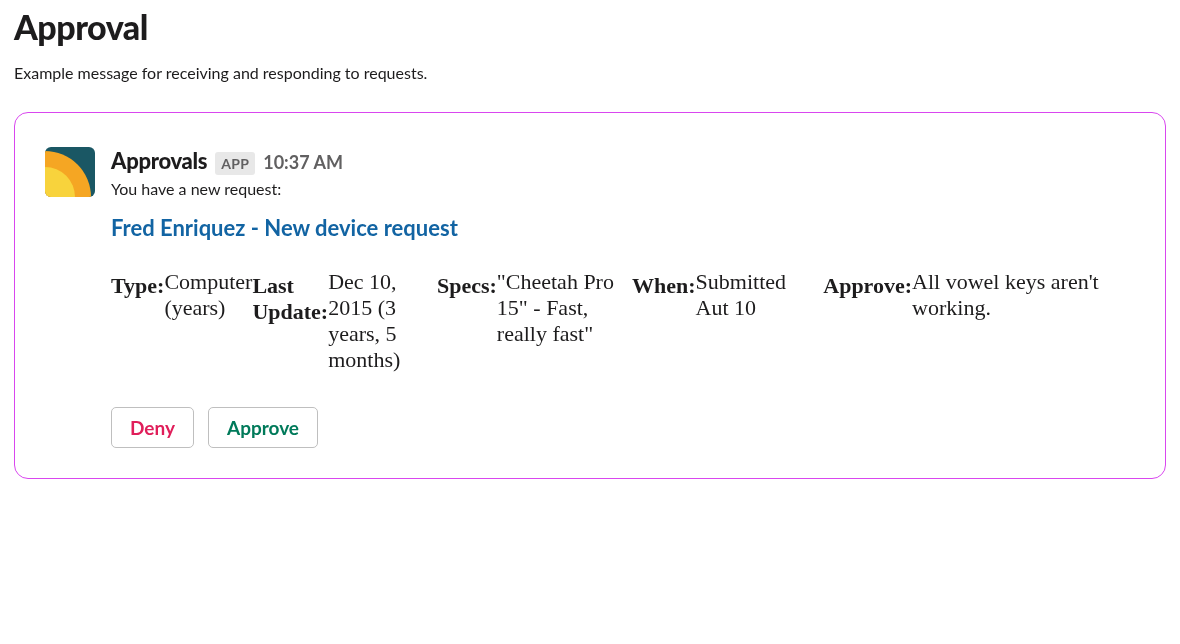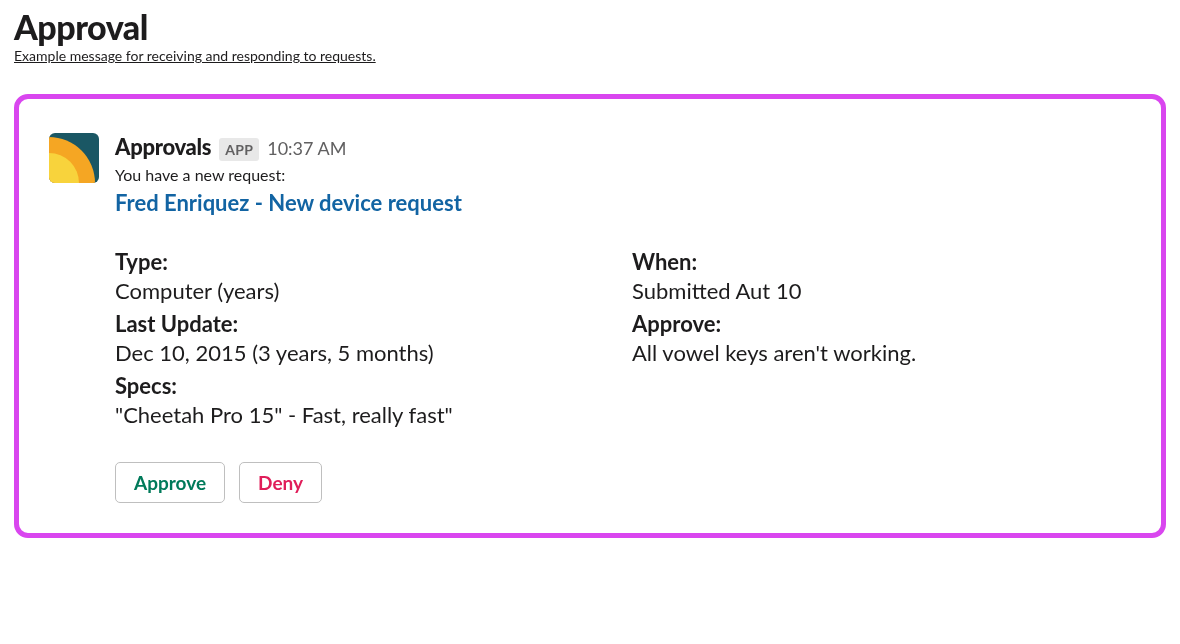--- a/index.html
+++ b/index.html
@@ -13,31 +13,30 @@
       background: #ffffff;
       padding: 0 14px;
       font-size: 15px;
       -webkit-font-smoothing: antialiased;
     }
     .page-title {
       font-size: 34px;
       font-weight: 900;
       letter-spacing: -0.5px;
       margin-top: 6px;
-      margin-bottom: 0;
+      margin-bottom: 16px;
     }
     .page-subtitle {
-      font-size: 14px;
+      font-size: 16px;
       color: #1d1c1d;
       font-weight: 400;
       margin-bottom: 30px;
-      text-decoration: underline;
     }
     .message-card {
-      border: 5px solid #d946ef;
+      border: 1px solid #d946ef;
       border-radius: 14px;
       padding: 34px 30px 30px 30px;
     }
     .message-row {
       display: flex;
       align-items: flex-start;
     }
     .avatar {
       width: 50px;
       height: 50px;
@@ -66,54 +65,55 @@
       color: #616061;
       font-size: 14px;
       font-weight: 700;
       padding: 3px 6px;
       border-radius: 3px;
       letter-spacing: 0.3px;
     }
     .timestamp {
       color: #616061;
       font-size: 18px;
-      font-weight: 400;
+      font-weight: 700;
     }
     .intro-text {
       font-size: 16px;
       margin-top: 4px;
     }
     .request-link {
       color: #1264a3;
       font-weight: 700;
       font-size: 22px;
       text-decoration: none;
       display: inline-block;
-      margin-top: 5px;
+      margin-top: 16px;
       cursor: pointer;
     }
     .fields {
       display: grid;
       grid-template-columns: 1fr 1fr;
       column-gap: 18px;
       row-gap: 2px;
       margin-top: 26px;
     }
     .field-label {
       font-weight: 700;
       font-size: 22px;
       margin-top: 6px;
     }
     .field-value {
       font-size: 22px;
       margin-top: 2px;
     }
     .col-left, .col-right {
       display: flex;
-      flex-direction: column;
+      flex-direction: row;
+      font-family: Liberation Serif, serif;
     }
     .actions {
       display: flex;
       gap: 14px;
       margin-top: 34px;
     }
     .btn {
       background: #ffffff;
       border: 1px solid #bfbfbf;
       border-radius: 5px;
@@ -165,18 +165,18 @@
         </div>
         <div class="col-right">
           <div class="field-label">When:</div>
           <div class="field-value">Submitted Aut 10</div>
           <div class="field-label">Approve:</div>
           <div class="field-value">All vowel keys aren't working.</div>
         </div>
       </div>
 
       <div class="actions">
+        <button class="btn btn-deny">Deny</button>
         <button class="btn btn-approve">Approve</button>
-        <button class="btn btn-deny">Deny</button>
       </div>
     </div>
   </div>
 </div>
 
 </body></html>

